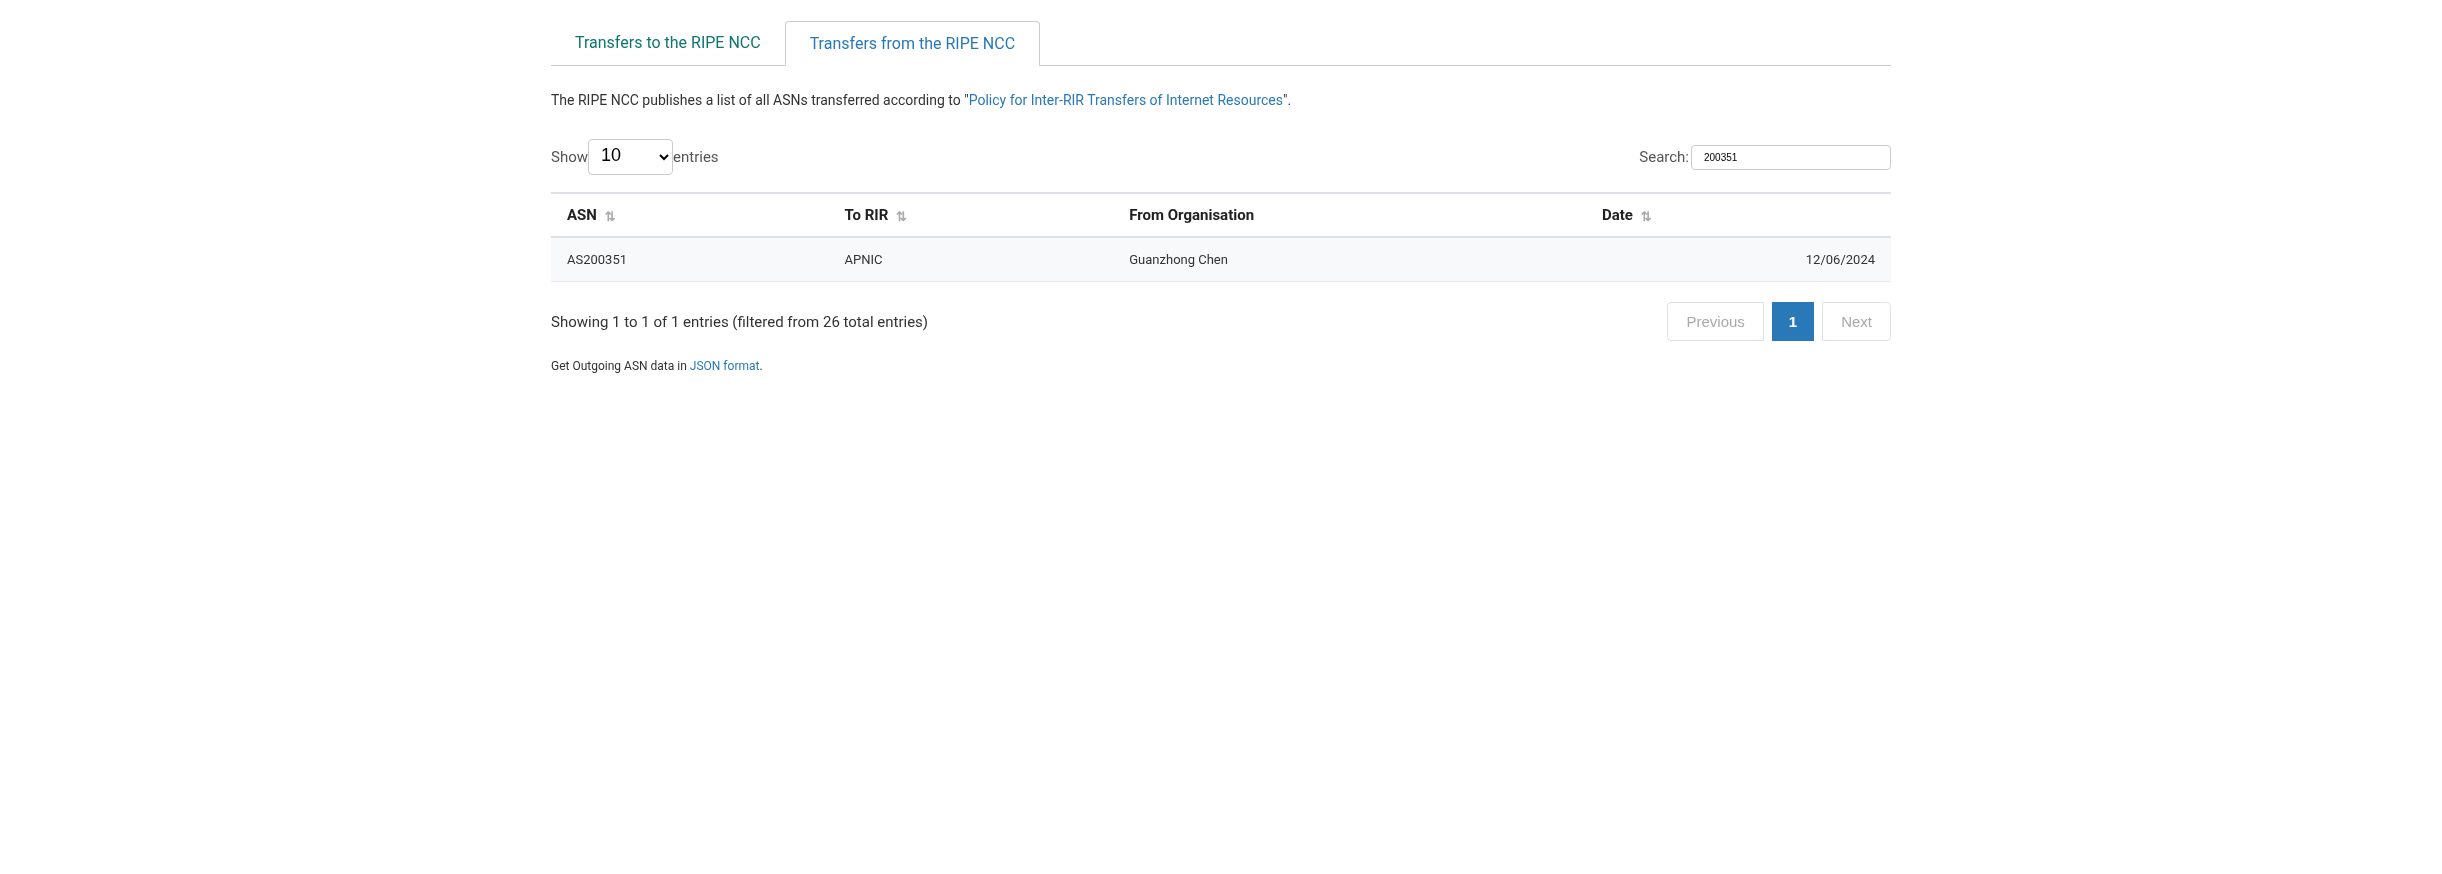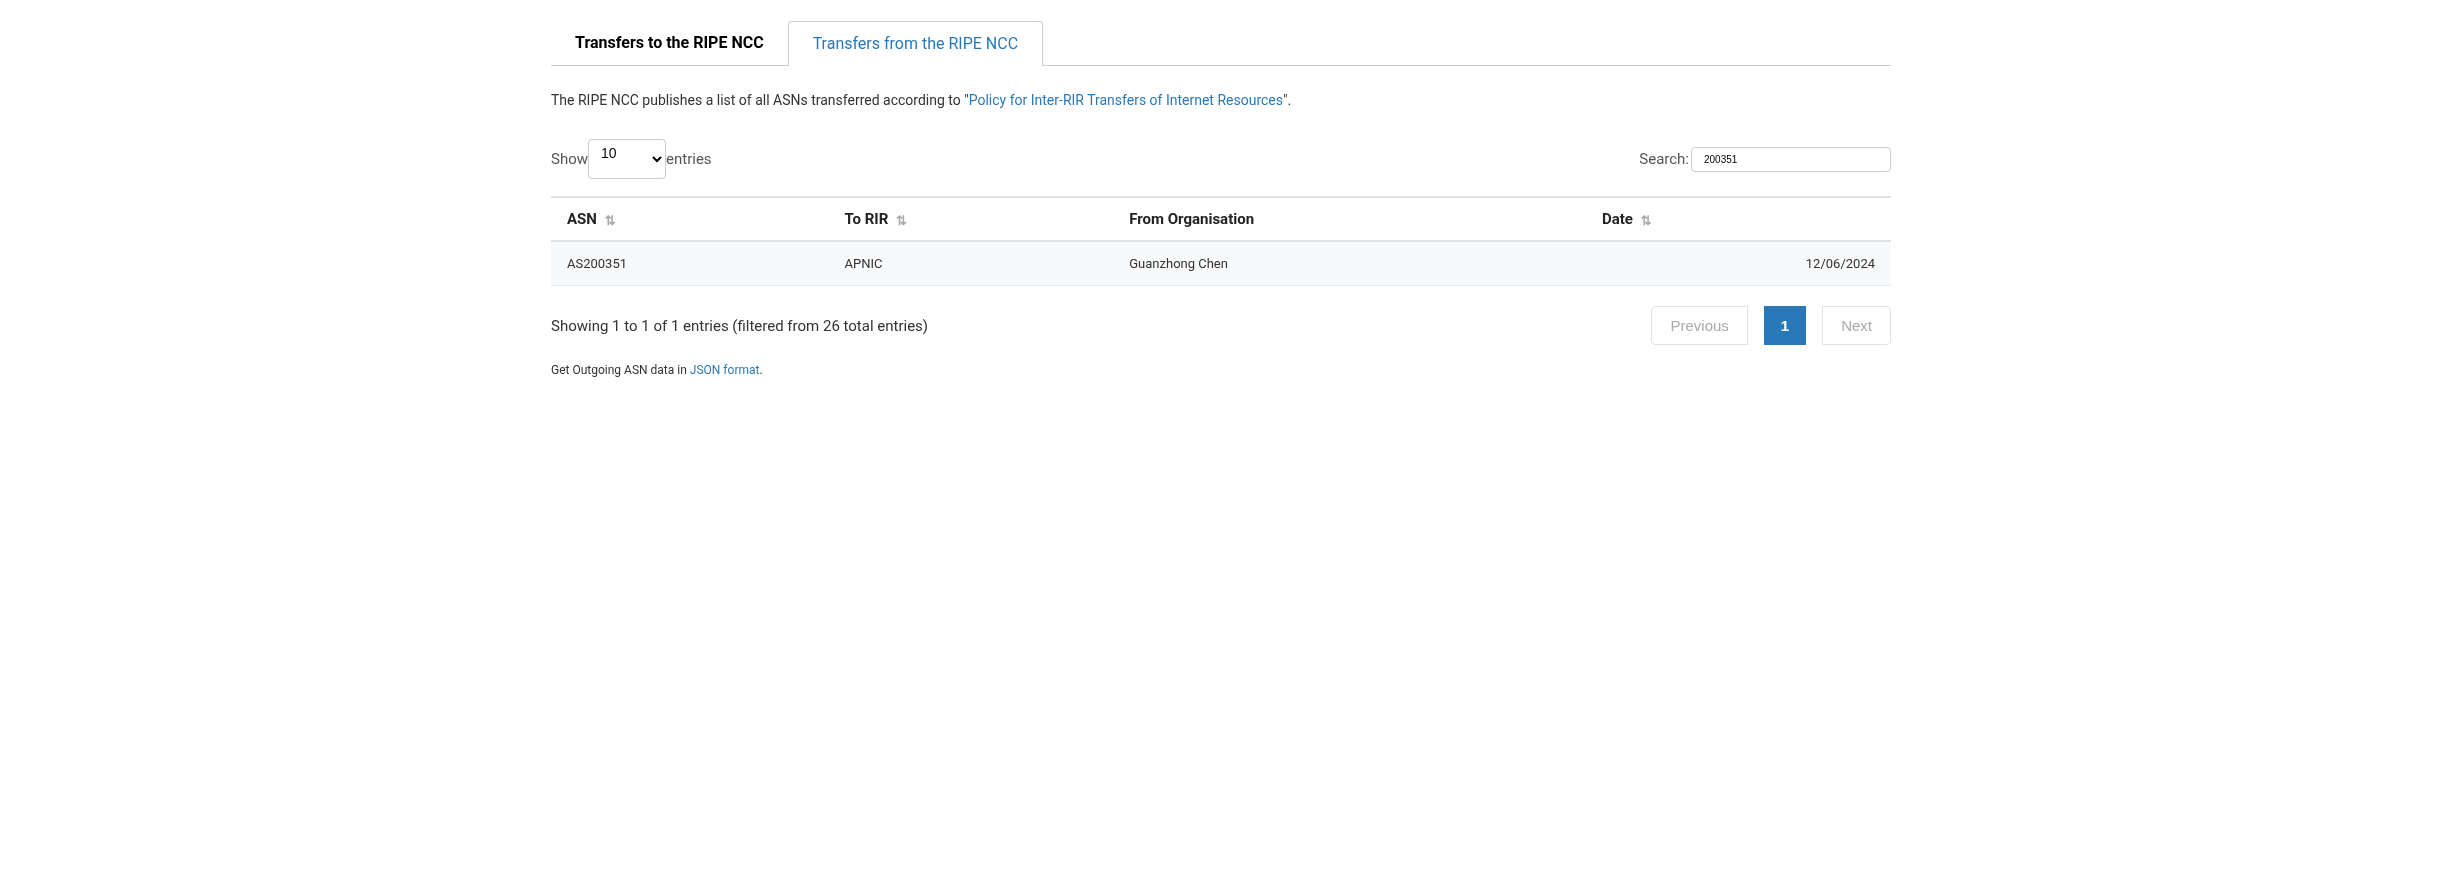--- a/index.html
+++ b/index.html
@@ -32,23 +32,23 @@
       top: 1px;
     }
     .tab.active {
       color: #2979b8;
       border-color: #ccc;
       border-bottom: 1px solid #fff;
       background: #fff;
       border-radius: 4px 4px 0 0;
     }
     .tab.tab-active-text {
-      color: #000000;
+      color: #0f766e;
       border: none;
-      font-weight: 700;
+      font-weight: 400;
     }
     
     .description {
       margin-bottom: 28px;
       font-size: 14px;
       line-height: 1.5;
     }
     .description a {
       color: #2979b8;
       text-decoration: none;
@@ -60,24 +60,24 @@
       align-items: center;
       margin-bottom: 12px;
     }
     .show-entries {
       display: flex;
       align-items: center;
       color: #555;
       font-size: 15px;
     }
     .show-entries select {
-      padding: 4px 24px 16px 8px;
+      padding: 4px 24px 8px 8px;
       border: 1px solid #ccc;
       border-radius: 4px;
-      font-size: 14px;
+      font-size: 18px;
       appearance: auto;
       background: #fff;
       cursor: pointer;
     }
     .search-box {
       display: flex;
       align-items: center;
       gap: 2px;
       font-size: 15px;
       color: #555;
@@ -137,21 +137,21 @@
       gap: 10px;
     }
     .showing-text {
       font-size: 15px;
       color: #333;
     }
     
     .pagination {
       display: flex;
       align-items: center;
-      gap: 16px;
+      gap: 8px;
     }
     .pagination button {
       padding: 8px 18px;
       font-size: 15px;
       border: 1px solid #dee2e6;
       background: #fff;
       color: #333;
       cursor: pointer;
       line-height: 1.4;
     }

